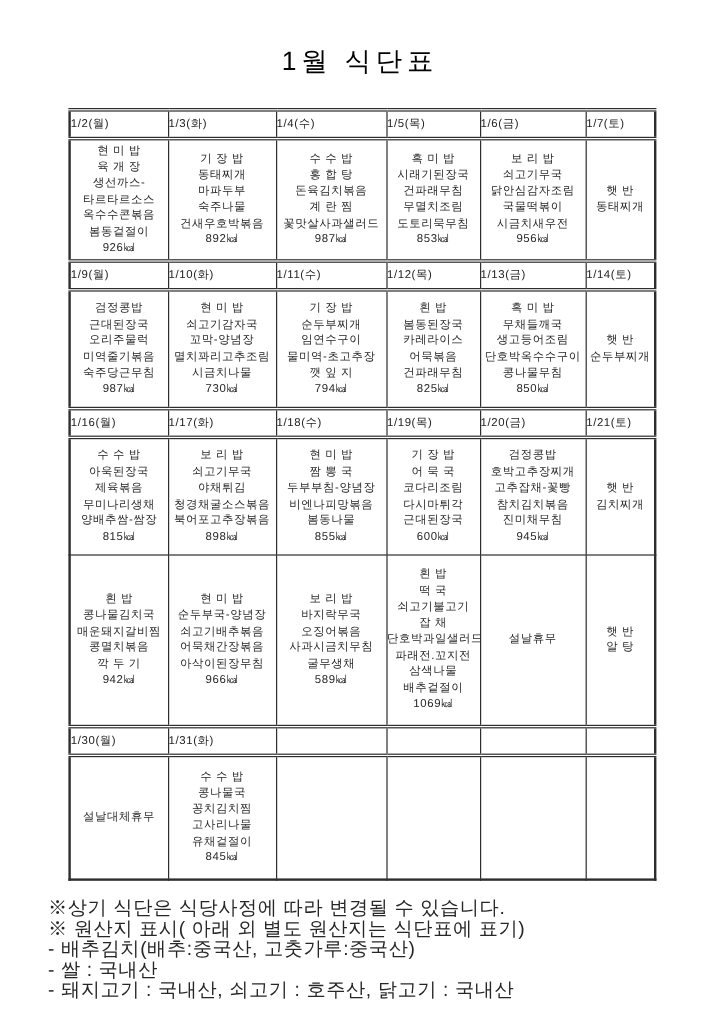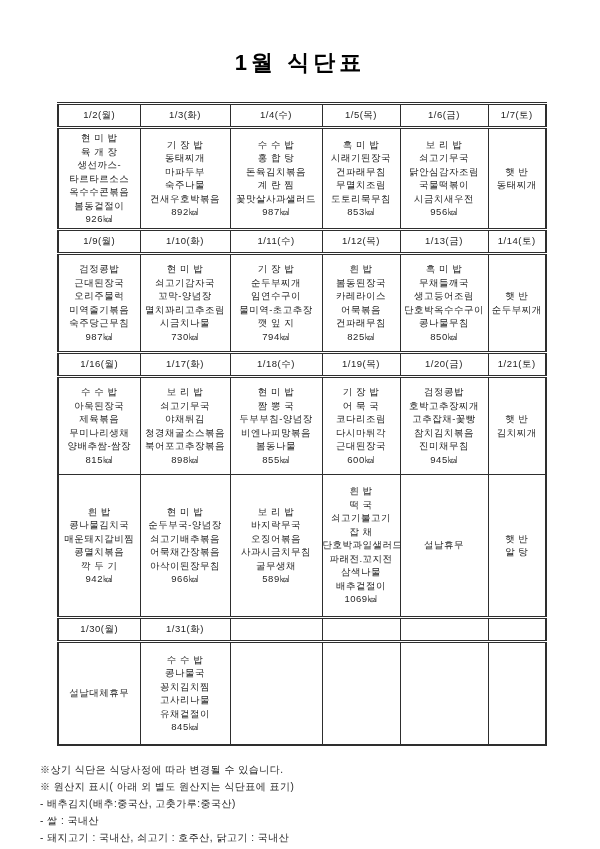--- a/index.html
+++ b/index.html
@@ -3,47 +3,47 @@
 <meta charset="utf-8">
 <style>
   html,body{margin:0;padding:0;}
   body{
     width:600px;height:849px;background:#ffffff;
     font-family:"Liberation Sans", sans-serif;
     color:#1f1f1f;overflow:hidden;
   }
   .page{width:600px;height:849px;position:relative;}
   .title{
-    padding-top:48px;text-align:center;
-    font-size:22px;font-weight:bold;letter-spacing:4px;color:#000;
+    padding-top:36px;text-align:center;
+    font-size:22px;font-weight:normal;letter-spacing:4px;color:#000;
   }
   table.menu{
     border-collapse:collapse;table-layout:fixed;
     margin:24px 0 0 57px;width:488px;
     border:2px solid #2e2e2e;
   }
   tr.date-row td{
-    height:19px;text-align:center;vertical-align:middle;
+    height:19px;vertical-align:middle;
     font-size:9.5px;letter-spacing:0.5px;padding:1px 0;
     border-left:1px solid #2e2e2e;border-right:1px solid #2e2e2e;
     border-top:3px double #2e2e2e;border-bottom:3px double #2e2e2e;
     color:#222;
     margin-top:41px;
   }
   tr.menu-row td{
     border:1px solid #2e2e2e;
     text-align:center;vertical-align:middle;
     font-size:9.5px;padding:2px 0;color:#262626;
   }
   tr.menu-row.w1 td, tr.menu-row.w2 td, tr.menu-row.w3 td{height:92px;}
   tr.menu-row.w4 td{height:137px;}
   tr.menu-row.w5 td{height:97px;}
   .mi{line-height:13.5px;white-space:nowrap;overflow:hidden;letter-spacing:0.5px;}
   .footer{margin:15px 0 0 40px;}
-  .fline{font-size:10px;line-height:17px;letter-spacing:0.5px;color:#262626;}
+  .fline{font-size:16px;line-height:17px;letter-spacing:0.5px;color:#262626;}
 </style>
 </head>
 <body>
 
 <div class="page">
 
   <div class="title">1월  식단표</div>
 
   <table class="menu">
     <colgroup>

